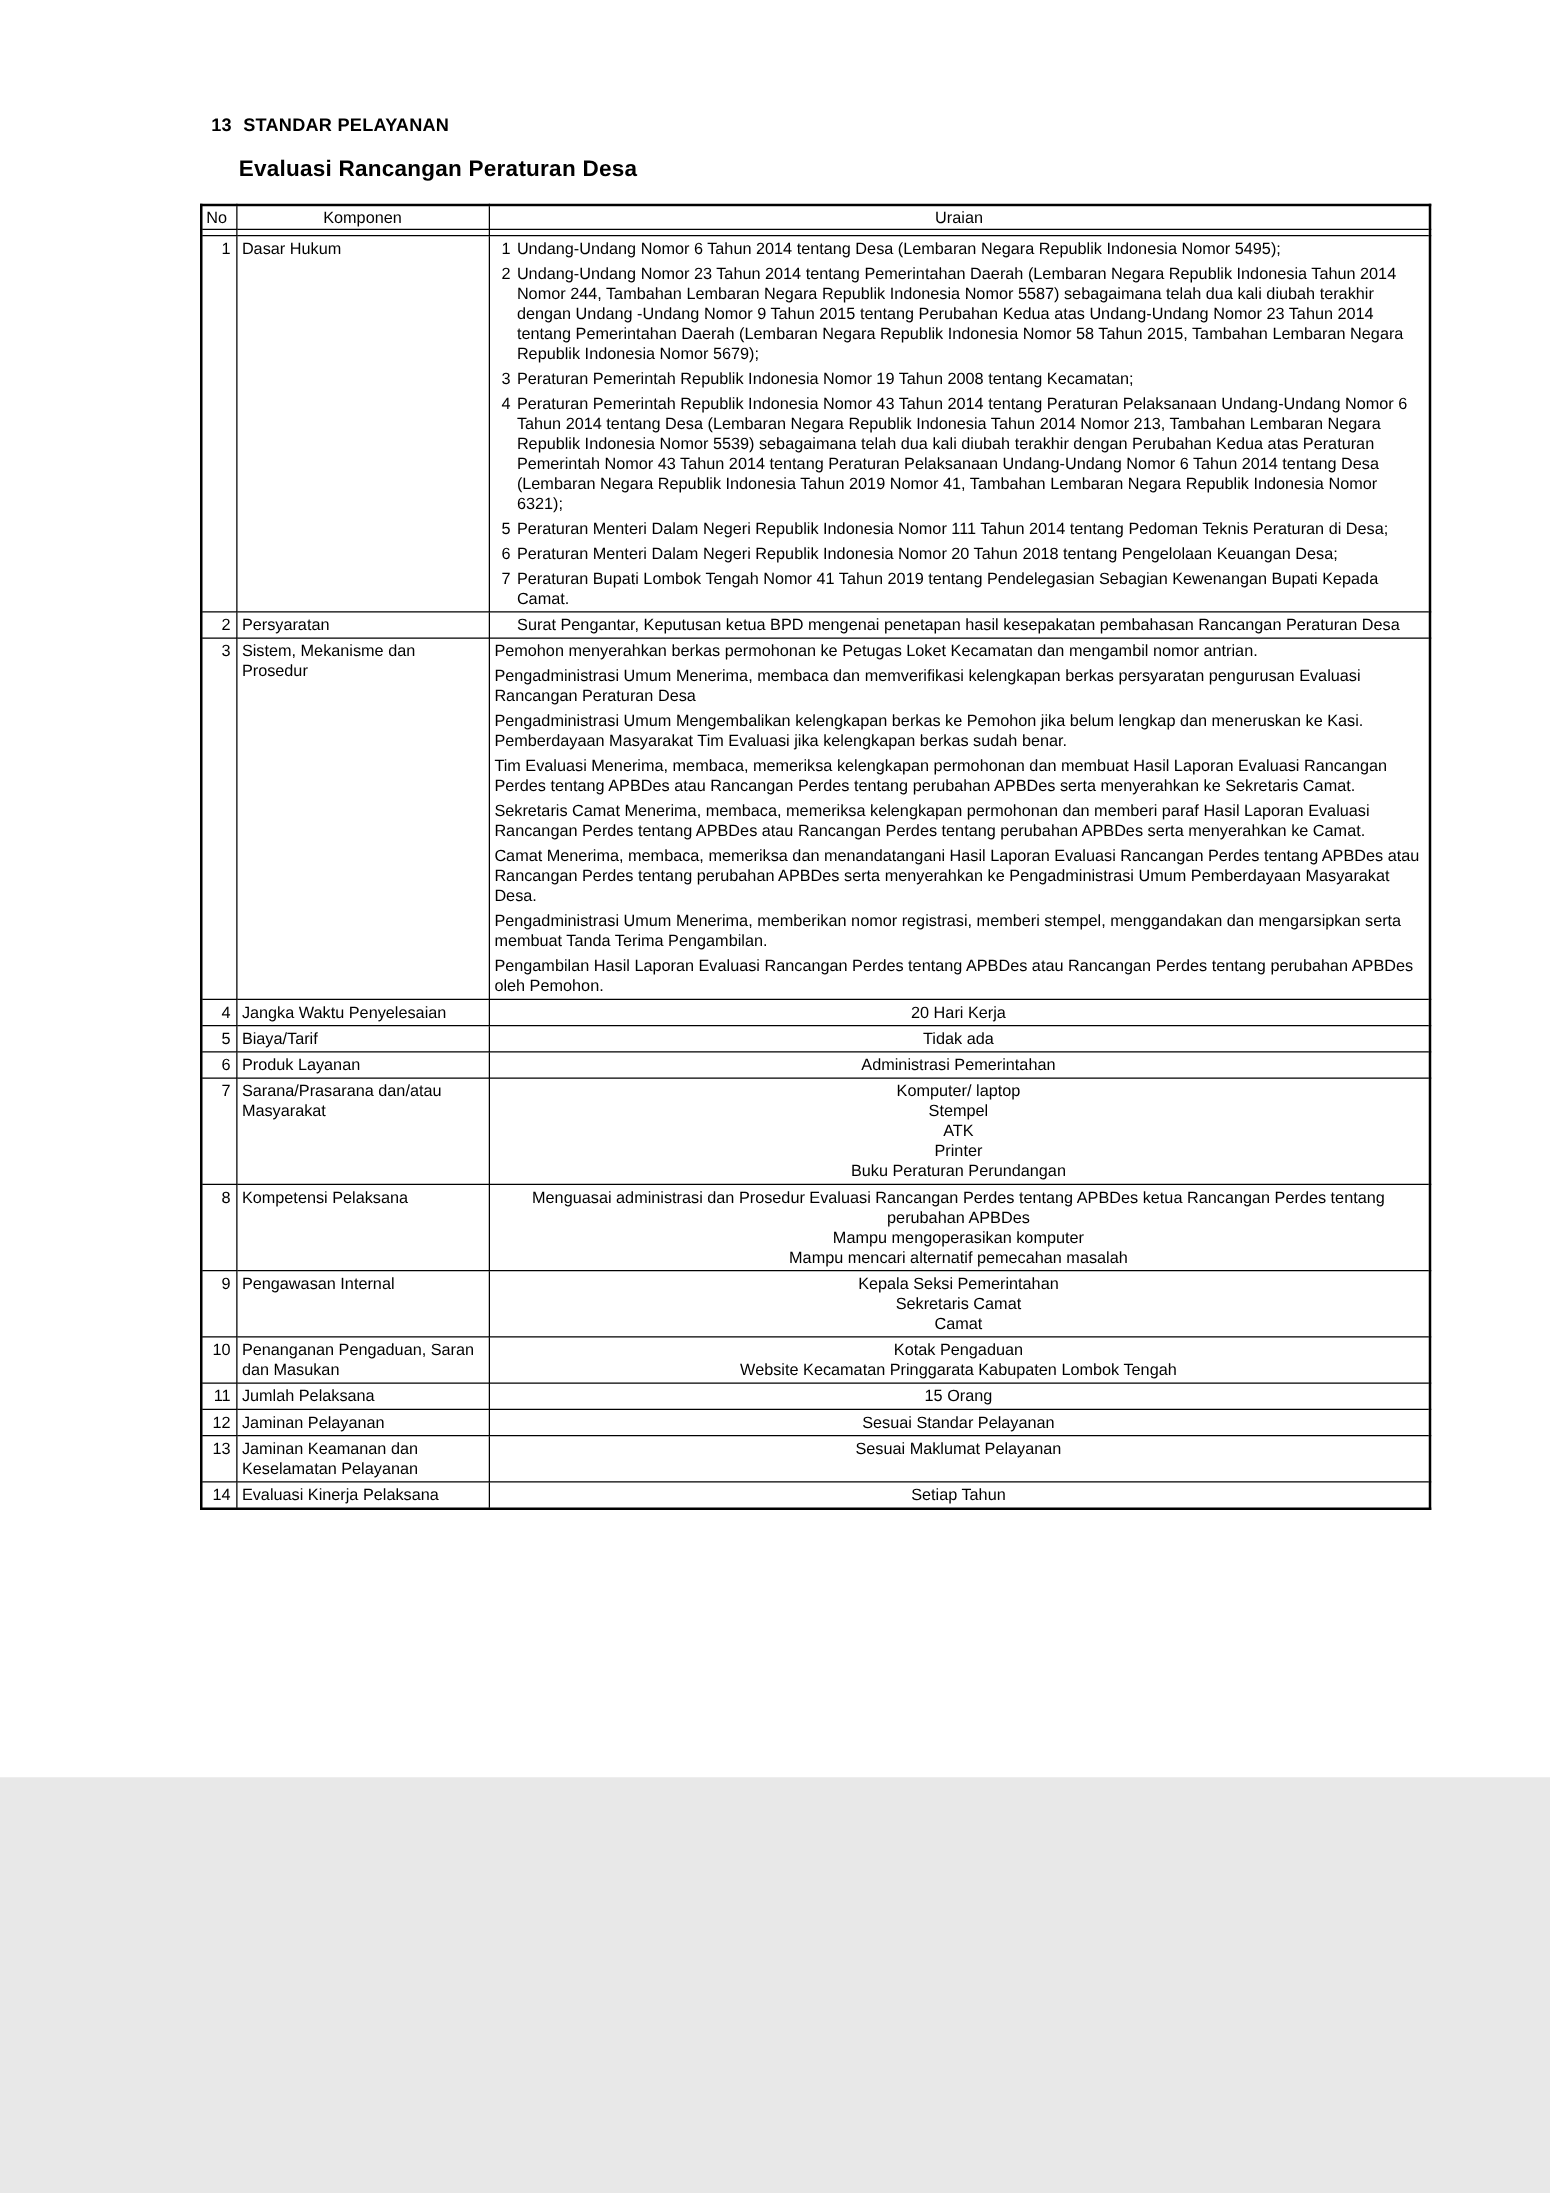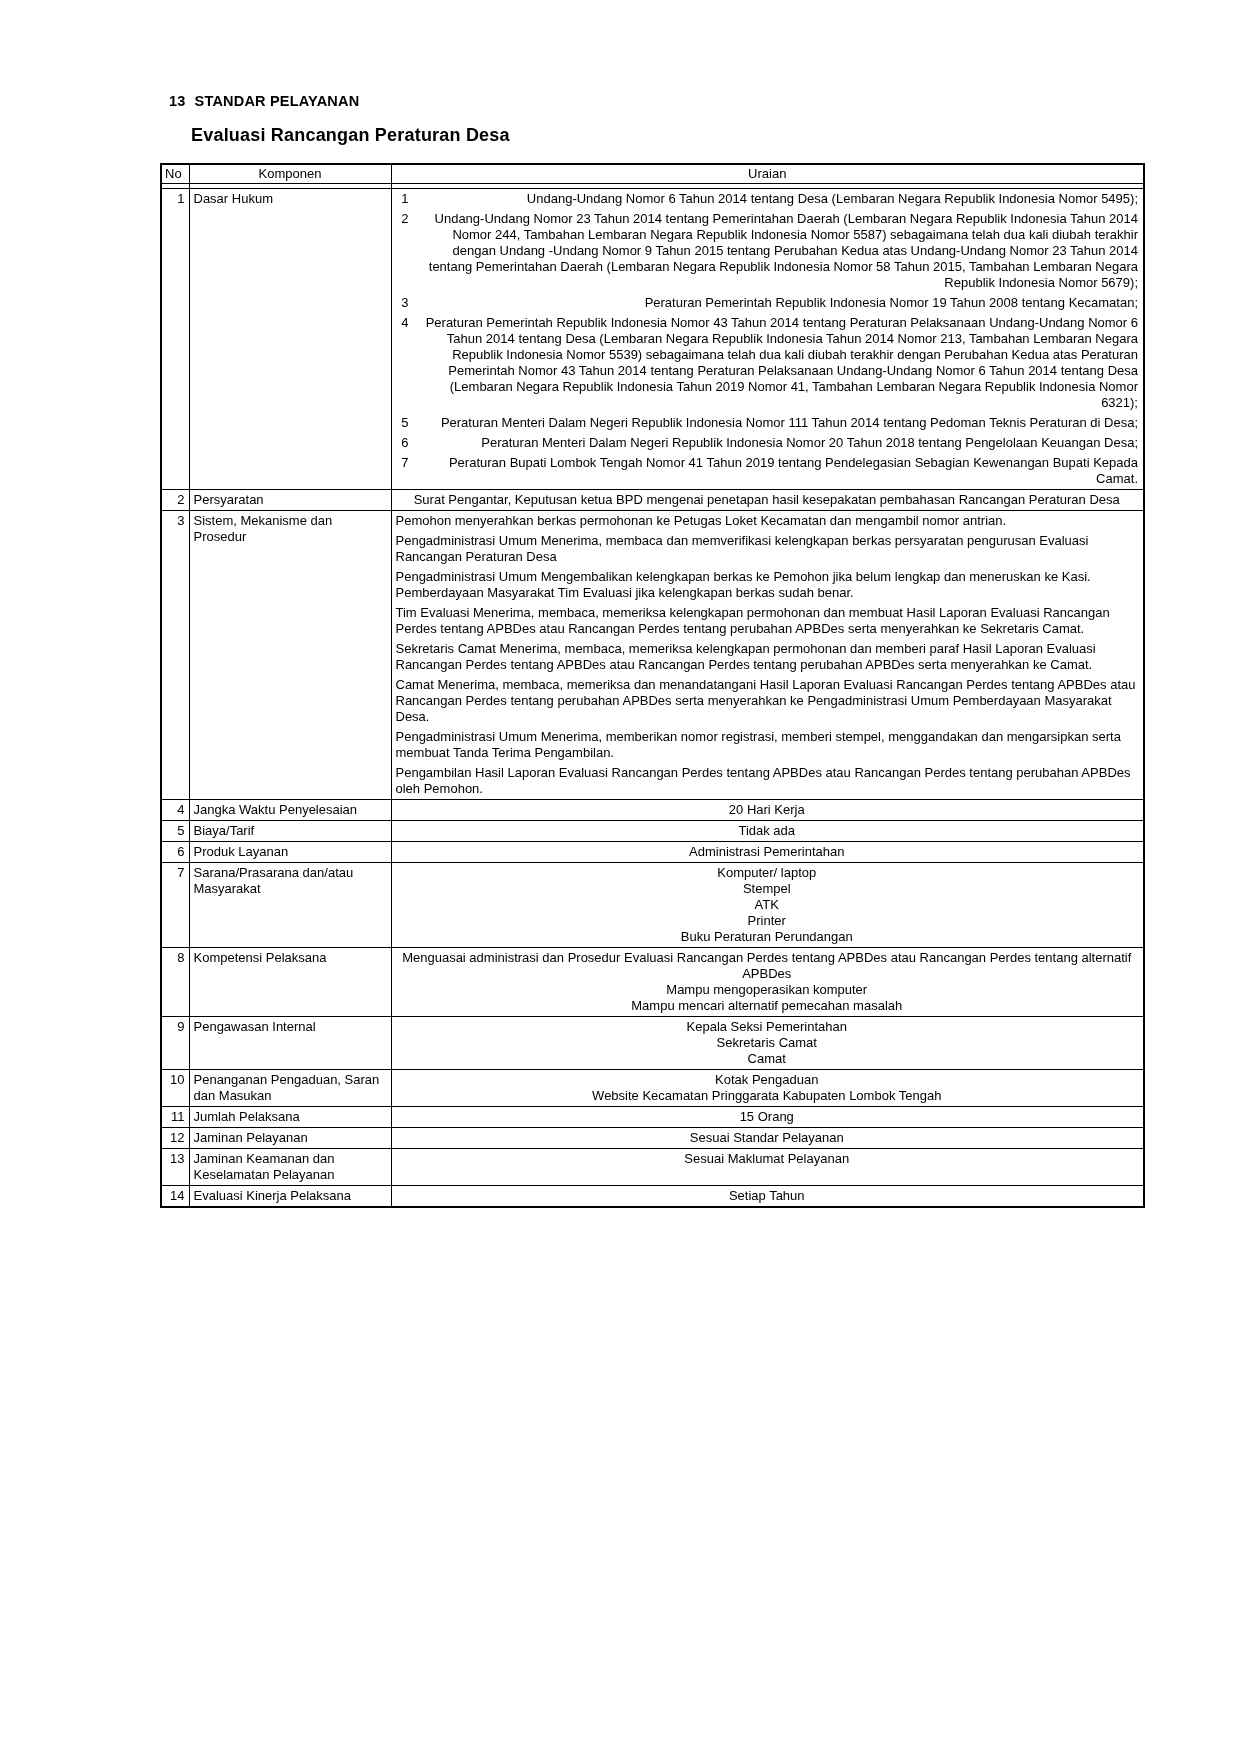--- a/index.html
+++ b/index.html
@@ -1,19 +1,19 @@
 <!DOCTYPE html>
 <html><head>
 <meta charset="utf-8">
 <style>
   * { margin:0; padding:0; box-sizing:border-box; }
   html,body { background:#e8e8e8; }
   .page {
     position:relative;
-    width:1240px; height:1754px;
+    width:1240px; height:1422px;
     background:#ffffff;
     font-family:"Liberation Sans","DejaVu Sans",sans-serif;
     font-size:13px; color:#000;
     margin:0 auto;
     overflow:hidden;
   }
   .doc-title {
     position:absolute; left:169px; top:93px;
     display:flex; gap:9px;
     font-weight:bold; font-size:14.5px; letter-spacing:0.2px;
@@ -42,21 +42,21 @@
   th.h-no { text-align:left; }
   th.h-komponen { text-align:center; }
   th.h-uraian { text-align:center; }
   tr.spacer td { height:5px; padding:0; }
   td.c-no { text-align:right; padding:2px 4px 2px 1px; }
   td.c-komponen { padding:2px 3px 2px 4px; }
   td.c-uraian { padding:2px 5px 2px 4px; }
   .num-item { display:flex; margin:0 0 4px 0; }
   .num-item:last-child { margin-bottom:0; }
   .num-item .num { flex:0 0 13px; text-align:right; padding-right:0; }
-  .num-item .txt { flex:1; padding-left:5px;text-align:right; }
+  .num-item .txt { flex:1; padding-left:5px; }
   .para { margin:0 0 4px 0; }
   .para:last-child { margin-bottom:0; }
   .line { margin:0;text-align:center; }
 </style>
 </head>
 <body>
 
 <div class="page">
 
   <div class="doc-title">
@@ -169,21 +169,21 @@
             <div class="line">Stempel</div>
             <div class="line">ATK</div>
             <div class="line">Printer</div>
             <div class="line">Buku Peraturan Perundangan</div>
           </td>
         </tr>
         <tr>
           <td class="c-no">8</td>
           <td class="c-komponen">Kompetensi Pelaksana</td>
           <td class="c-uraian">
-            <div class="line">Menguasai administrasi dan Prosedur Evaluasi Rancangan Perdes tentang APBDes atau Rancangan Perdes tentang alternatif APBDes</div>
+            <div class="line">Menguasai administrasi dan Prosedur Evaluasi Rancangan Perdes tentang APBDes ketua Rancangan Perdes tentang perubahan APBDes</div>
             <div class="line">Mampu mengoperasikan komputer</div>
             <div class="line">Mampu mencari alternatif pemecahan masalah</div>
           </td>
         </tr>
         <tr>
           <td class="c-no">9</td>
           <td class="c-komponen">Pengawasan Internal</td>
           <td class="c-uraian">
             <div class="line">Kepala Seksi Pemerintahan</div>
             <div class="line">Sekretaris Camat</div>

